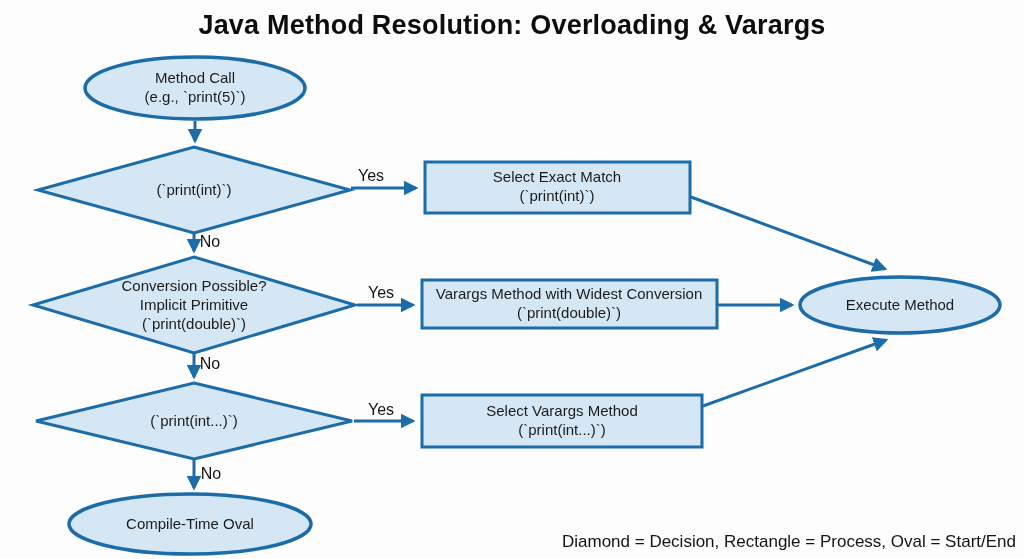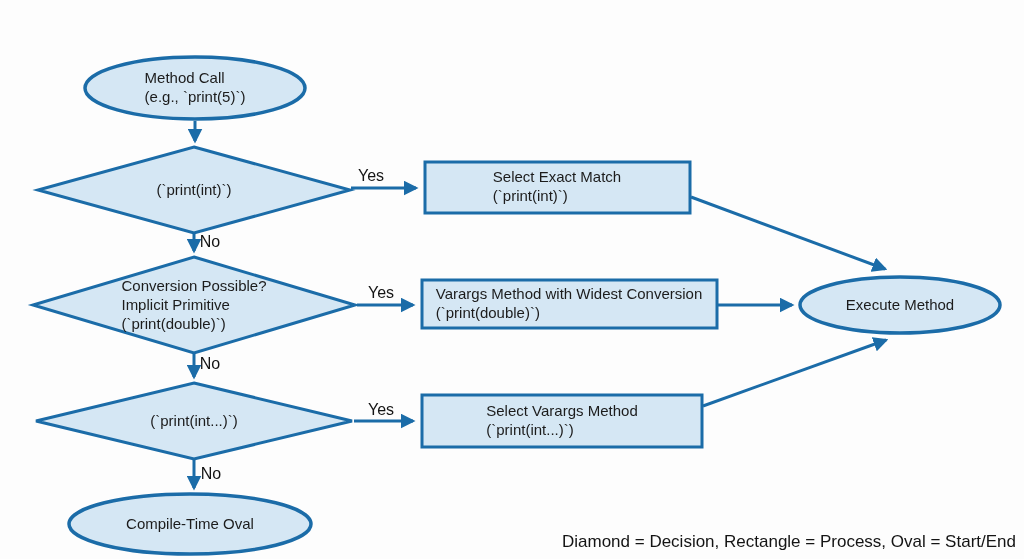--- a/index.html
+++ b/index.html
@@ -16,20 +16,21 @@
     text-align:center;
     font-size:27px;
     font-weight:bold;
     color:#0d0d0d;
     letter-spacing:0.2px;
   }
   svg.graphics{position:absolute;left:0;top:0;}
   .nlabel{
     position:absolute;
     transform:translate(-50%,-50%);
+    text-align:center;
     font-size:15px;
     line-height:1.25;
     color:#1c1c1c;
     white-space:nowrap;
   }
   .elabel{
     position:absolute;
     transform:translate(-50%,-50%);
     font-size:16px;
     color:#141414;
@@ -40,20 +41,21 @@
     font-size:17px;
     color:#141414;
     text-align:center;
   }
 </style>
 </head>
 <body>
 
 <div class="canvas">
 
+  <div class="title">Java Method Resolution: Overloading &amp; Varargs</div>
 
   <svg class="graphics" width="1024" height="559" viewBox="0 0 1024 559">
     <defs>
       <marker id="ah" viewBox="0 0 6 6" refX="5" refY="3" markerWidth="5" markerHeight="5" orient="auto">
         <path d="M0,0 L6,3 L0,6 Z" fill="#1b6ca8"></path>
       </marker>
     </defs>
 
     <g stroke="#1b6ca8" stroke-width="3" fill="none">
       <line x1="195" y1="121" x2="195" y2="141" marker-end="url(#ah)"></line>

